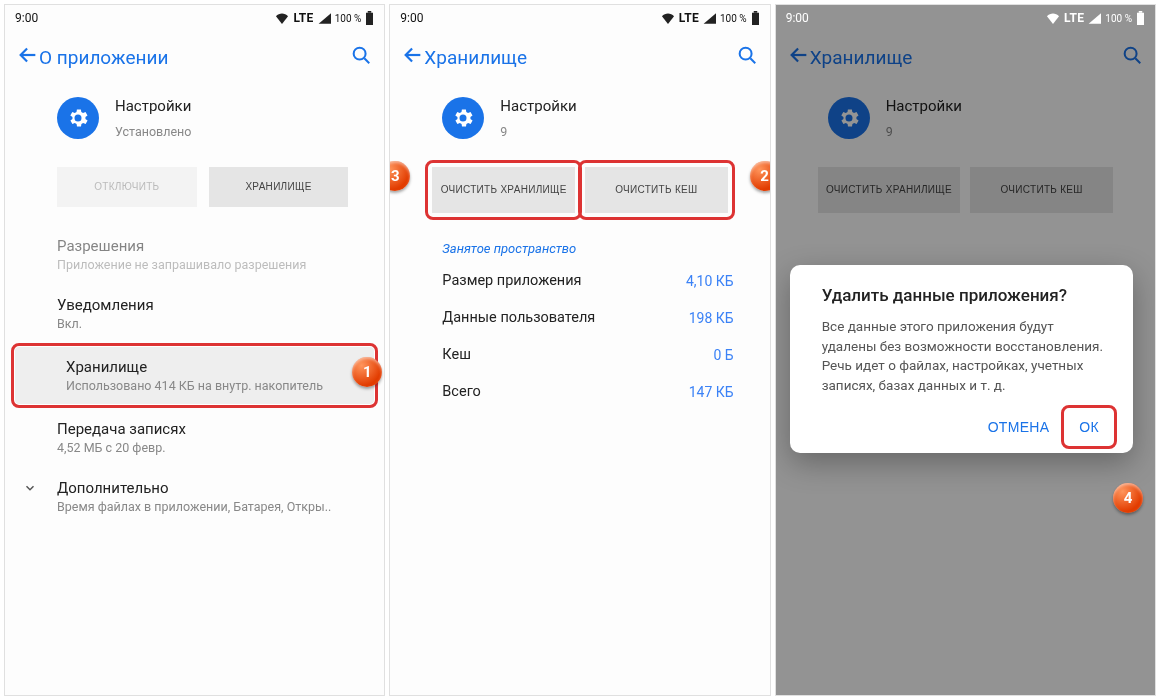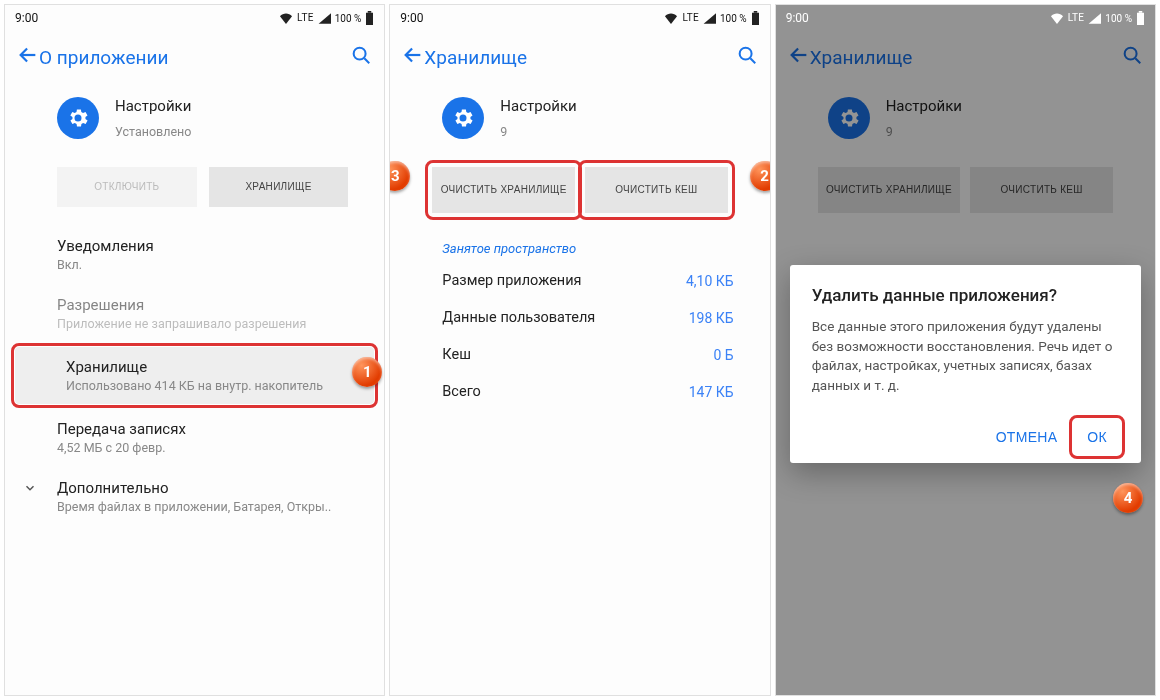--- a/index.html
+++ b/index.html
@@ -27,21 +27,21 @@
     align-items: center;
     justify-content: space-between;
     padding: 0 10px;
     font-size: 12px;
     color: #111;
     background: #fdfdfd;
   }
   .status-icons { display: flex; align-items: center; gap: 4px; font-size: 10px; }
   .wifi-icon, .signal-icon { display:inline-block; }
   .wifi-icon svg, .signal-icon svg, .battery-icon svg { display:block; }
-  .lte { font-size: 10px; line-height: 8px; font-weight: 400; letter-spacing: 0.3px;}
+  .lte { font-size: 12px; line-height: 8px; font-weight: 700; letter-spacing: 0.3px;}
   .header {
     height: 52px;
     display: flex;
     align-items: center;
     padding: 0 12px;
     color: #1a73e8;
   }
   .header .back { cursor: pointer; }
   .header .title { flex: 1; font-size: 19px; color: #1a73e8; font-weight: 400;}
   .header .search { cursor: pointer; }
@@ -105,30 +105,30 @@
     font-size: 15px;
     display: flex; align-items: center; justify-content: center;
     z-index: 50;
   }
   .scrim {
     position: absolute; inset: 0; background: rgba(0,0,0,0.42);
     z-index: 20;
   }
   .dialog {
     position: absolute;
-    left: 14px; right: 14px; top: 260px;
+    left: 14px; right: 22px; top: 260px;
     background: #fff;
-    border-radius: 3px;
+    border-radius: 10px;
     box-shadow: 0 10px 30px rgba(0,0,0,0.3);
-    padding: 20px 22px 10px 22px;
+    padding: 20px 22px 10px 32px;
     z-index: 30;
   }
   .dialog-title { font-size: 17px; font-weight: 500; color: #222; margin-bottom: 12px;}
   .dialog-body { font-size: 13.5px; color: #555; line-height: 1.45;}
-  .dialog-actions { display:flex; justify-content: flex-end; gap: 6px; margin-top: 26px; align-items:center;}
+  .dialog-actions { display:flex; justify-content: flex-end; gap: 6px; margin-top: 16px; align-items:center;}
   .flat-btn { background:none;border:none;color:#1a73e8;font-weight:500;font-size:14px;padding:8px 12px;cursor:pointer;letter-spacing:0.3px;}
   .hl-around { position: relative; }
   .hl-around::after {
     content:""; position:absolute; inset:-6px; border:3px solid #d33; border-radius:8px; pointer-events:none;
   }
   .hl-btn-wrap { position: relative; flex:1; display:flex;}
   .hl-btn-wrap .mat-btn{ flex:1;}
   .hl-btn-wrap::after{
     content:""; position:absolute; inset:-7px; border:3px solid #d33; border-radius:8px; pointer-events:none;
   }
@@ -180,27 +180,27 @@
       </div>
       <div>
         <div class="app-name">Настройки</div>
         <div class="app-sub">Установлено</div>
       </div>
     </div>
     <div class="btn-row">
       <button class="mat-btn disabled">ОТКЛЮЧИТЬ</button>
       <button class="mat-btn">ХРАНИЛИЩЕ</button>
     </div>
+    <div class="list-item" style="opacity:.55">
+      <div class="li-title">Разрешения</div>
+      <div class="li-sub">Приложение не запрашивало разрешения</div>
+    </div>
     <div class="list-item">
       <div class="li-title">Уведомления</div>
       <div class="li-sub">Вкл.</div>
-    </div>
-    <div class="list-item" style="opacity:.55">
-      <div class="li-title">Разрешения</div>
-      <div class="li-sub">Приложение не запрашивало разрешения</div>
     </div>
 
     <div style="position:relative; margin: 0 4px;">
       <div class="list-item highlight highlight-item" style="margin:0 2px;">
         <div class="li-title">Хранилище</div>
         <div class="li-sub">Использовано 414 КБ на внутр. накопитель</div>
       </div>
       <div class="callout" style="right:-2px; top:14px;">1</div>
     </div>
 

